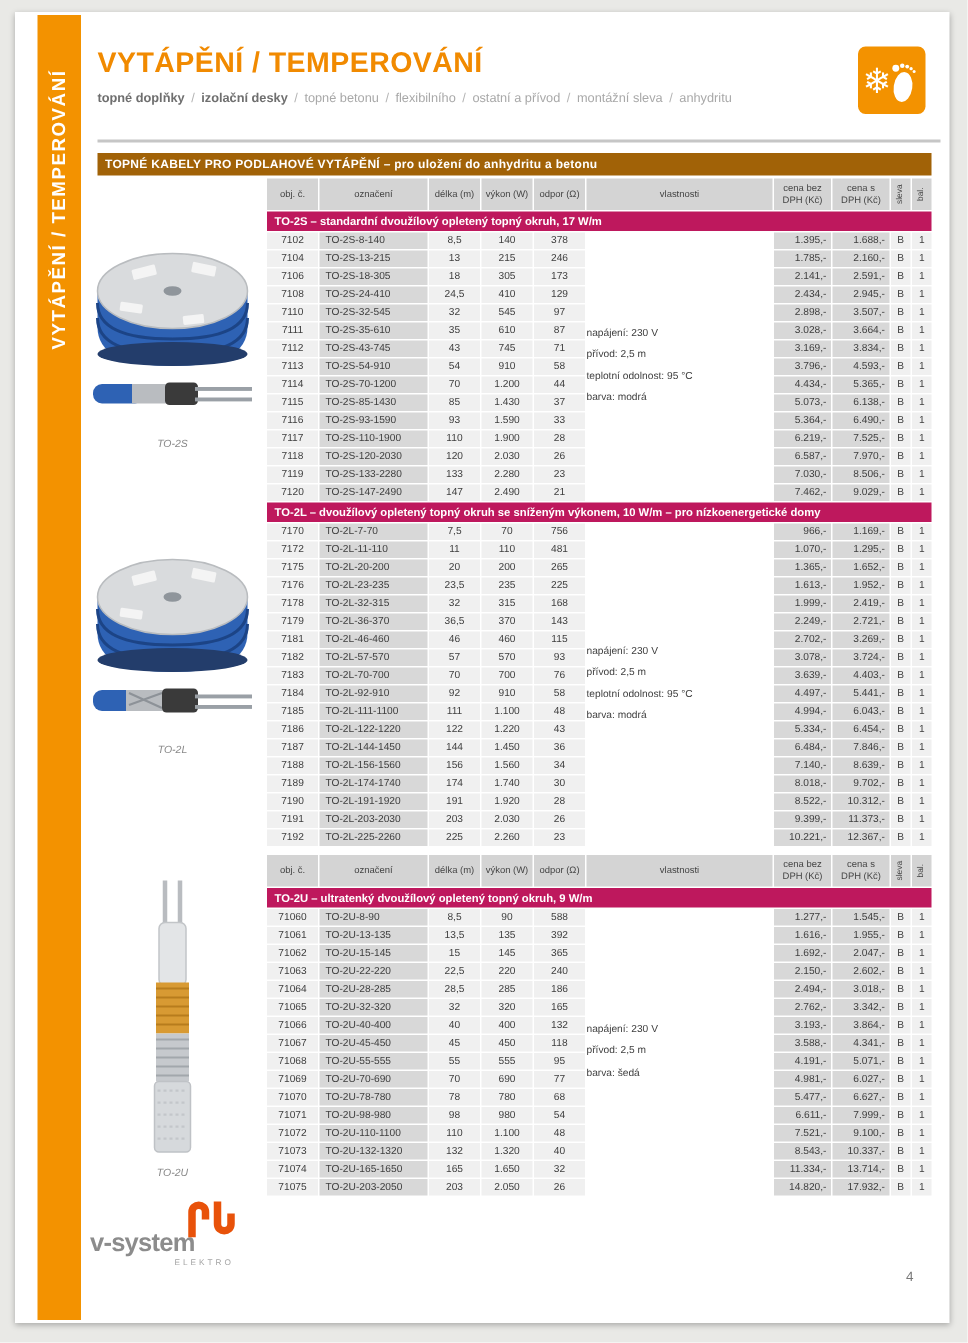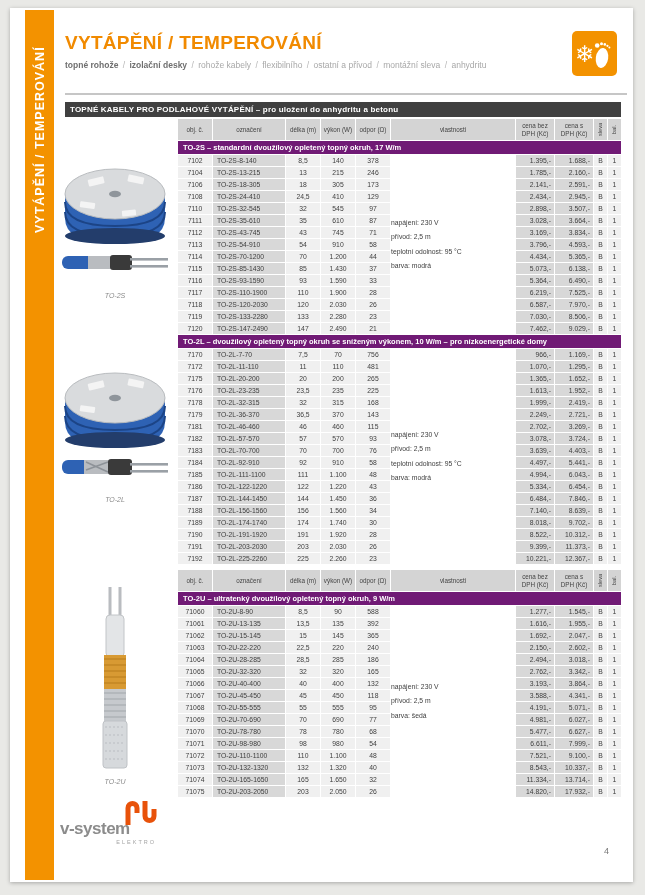--- a/index.html
+++ b/index.html
@@ -11,32 +11,32 @@
     writing-mode:vertical-rl;transform:rotate(180deg);color:#fff;font-weight:bold;font-size:12.5px;letter-spacing:1px;white-space:nowrap}
   
   .title{position:absolute;left:55px;top:24px;color:#f18a00;font-size:19px;font-weight:bold;letter-spacing:.3px}
   .breadcrumb{position:absolute;left:55px;top:52px;font-size:8.5px;color:#a8a8a8;white-space:nowrap}
   .breadcrumb b{color:#6f6f6f}
   .breadcrumb .sep{color:#b5b5b5;padding:0 2px}
   .cat-icon{position:absolute;right:16px;top:23px;width:45px;height:45px;background:#f39200;border-radius:5px;display:flex;align-items:center;justify-content:center}
   .divider{position:absolute;left:55px;top:85px;width:562px;height:2px;background:#c6c6c6}
   
   #sections{position:absolute;left:55px;top:94px;width:556px}
-  .sband{background:#404040;color:#fff;font-weight:bold;font-size:8px;height:15px;line-height:15px;padding-left:5px;letter-spacing:.2px}
+  .sband{background:#a16207;color:#fff;font-weight:bold;font-size:8px;height:15px;line-height:15px;padding-left:5px;letter-spacing:.2px}
   .sec-body{margin-left:113px;position:relative}
   .hrow,.row{display:grid;grid-template-columns:34px 72px 34px 34px 34px 1fr 38px 38px 13px 13px;column-gap:1px}
   .hrow{margin:2px 0 1px 0}
   .row{margin-bottom:1px}
   .c{font-size:6.8px;color:#3e3e3e;display:flex;align-items:center;justify-content:center;height:11px;background:#f0f0f0}
   .c.hdr{background:#d4d4d4;height:21px;font-size:6.3px;color:#444;text-align:center;white-space:pre-line;line-height:1.25}
   .c.rot{writing-mode:vertical-rl;transform:rotate(180deg);font-size:5.6px;justify-content:center;padding:0}
   .c.name{justify-content:flex-start;padding-left:4px;background:#d8d8d8}
   .c.price{justify-content:flex-end;padding-right:3px;background:#d8d8d8}
   .c.vl{background:transparent}
-  .gband{background:#701a75;color:#fff;font-weight:bold;font-size:7.5px;height:13px;line-height:13px;padding-left:5px;margin-bottom:1px}
+  .gband{background:#be185d;color:#fff;font-weight:bold;font-size:7.5px;height:13px;line-height:13px;padding-left:5px;margin-bottom:1px}
   .group{position:relative}
   .props{position:absolute;left:213px;top:50%;transform:translateY(-50%);width:120px;font-size:6.8px;color:#3e3e3e;line-height:2.15}
   .sec2{margin-top:6px}
   
   .figure{position:absolute;text-align:center}
   .fig-label{font-size:7px;color:#8a8a8a;font-style:italic;margin-top:4px}
   
   .logo{position:absolute;left:50px;top:797px;width:120px}
   .logo-mark{position:absolute;left:62px;top:-6px}
   .logo-text{font-size:17px;font-weight:bold;color:#8c8c8c;letter-spacing:-.5px;margin-top:14px}
@@ -46,21 +46,21 @@
 </head>
 <body>
 
 <div class="page">
 
   <div class="sidebar">
     <div class="sidebar-text">VYTÁPĚNÍ / TEMPEROVÁNÍ</div>
   </div>
 
   <div class="title">VYTÁPĚNÍ / TEMPEROVÁNÍ</div>
-  <div class="breadcrumb" id="breadcrumb"><b>topné rohože</b><span class="sep"> / </span><b>izolační desky</b><span class="sep"> / </span><span>rohože kabely</span><span class="sep"> / </span><span>flexibilního</span><span class="sep"> / </span><span>ostatní a přívod</span><span class="sep"> / </span><span>montážní sleva</span><span class="sep"> / </span><span>anhydritu</span></div>
+  <div class="breadcrumb" id="breadcrumb"><b>topné doplňky</b><span class="sep"> / </span><b>izolační desky</b><span class="sep"> / </span><span>topné betonu</span><span class="sep"> / </span><span>flexibilního</span><span class="sep"> / </span><span>ostatní a přívod</span><span class="sep"> / </span><span>montážní sleva</span><span class="sep"> / </span><span>anhydritu</span></div>
   <div class="cat-icon">
     <svg width="45" height="45" viewBox="0 0 45 45">
       <text x="3" y="31" font-size="23" fill="#ffffff" font-family="DejaVu Sans">❄</text>
       <g fill="#ffffff">
         <ellipse cx="30" cy="27" rx="6.2" ry="10" transform="rotate(8 30 27)"></ellipse>
         <circle cx="25.2" cy="14.5" r="2.3"></circle>
         <circle cx="29.5" cy="12.8" r="1.5"></circle>
         <circle cx="32.8" cy="13.4" r="1.3"></circle>
         <circle cx="35.4" cy="14.8" r="1.1"></circle>
         <circle cx="37.4" cy="16.6" r="1"></circle>

